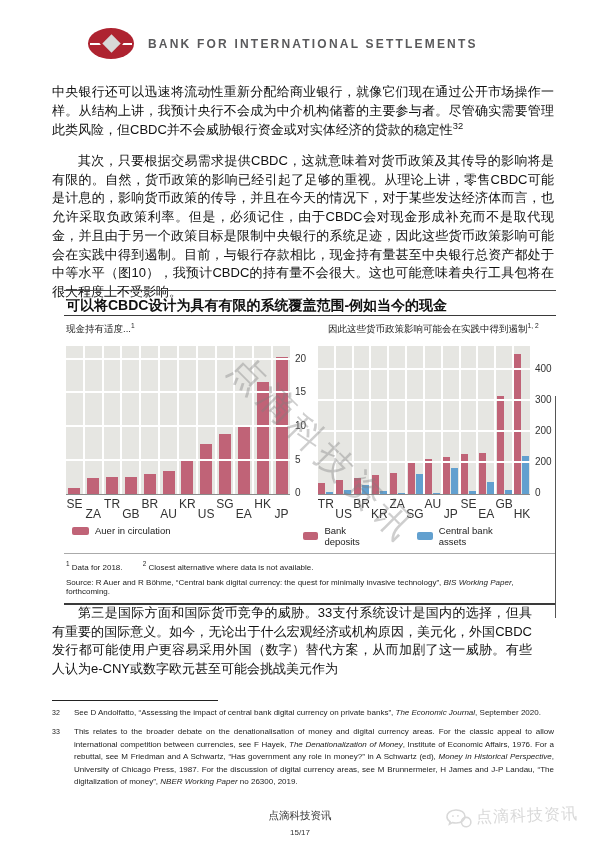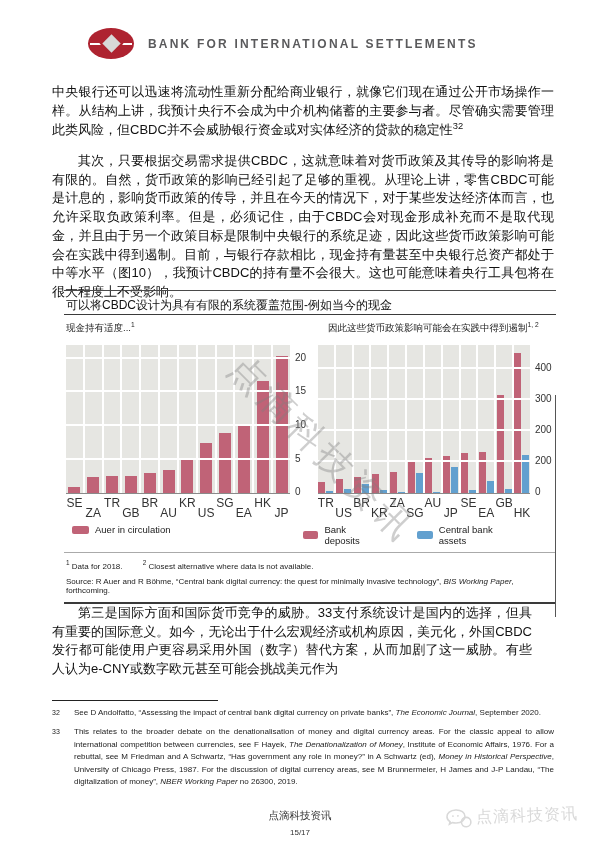--- a/index.html
+++ b/index.html
@@ -17,21 +17,21 @@
   .para{position:absolute;left:52px;width:502px;font-size:13px;line-height:1.44;text-align:justify;color:#111;}
   .para.indent{text-indent:2em;}
   .para sup{font-size:72%;}
   #p1{top:70px;}
   #p2{top:139px;}
   #p3{top:591px;width:480px;}
 
   
   .figure{position:absolute;top:290px;left:64px;width:492px;font-size:10px;color:#222;}
   .fig-topline{border-top:1px solid #4a4a4a;}
-  .fig-title{font-weight:normal;font-size:12px;padding:6px 2px 0 2px;color:#111;}
+  .fig-title{font-weight:bold;font-size:14px;padding:6px 2px 0 2px;color:#111;}
   .fig-unitrow{display:flex;justify-content:space-between;padding:7px 2px 4px 2px;font-size:10.5px;}
   .fig-midline{border-top:1.5px solid #3a3a3a;}
   .fig-paneltitles{display:flex;padding:6px 2px 2px 2px;font-size:9.5px;color:#222;}
   .fig-paneltitles .pt-left{width:248px;}
   .fig-paneltitles .pt-right{flex:1;padding-left:14px;}
   .fig-paneltitles sup{font-size:70%;}
 
   .panels{display:flex;padding:8px 0 0 2px;position:relative;}
   .panel{position:relative;}
   .panel-left{width:250px;}

